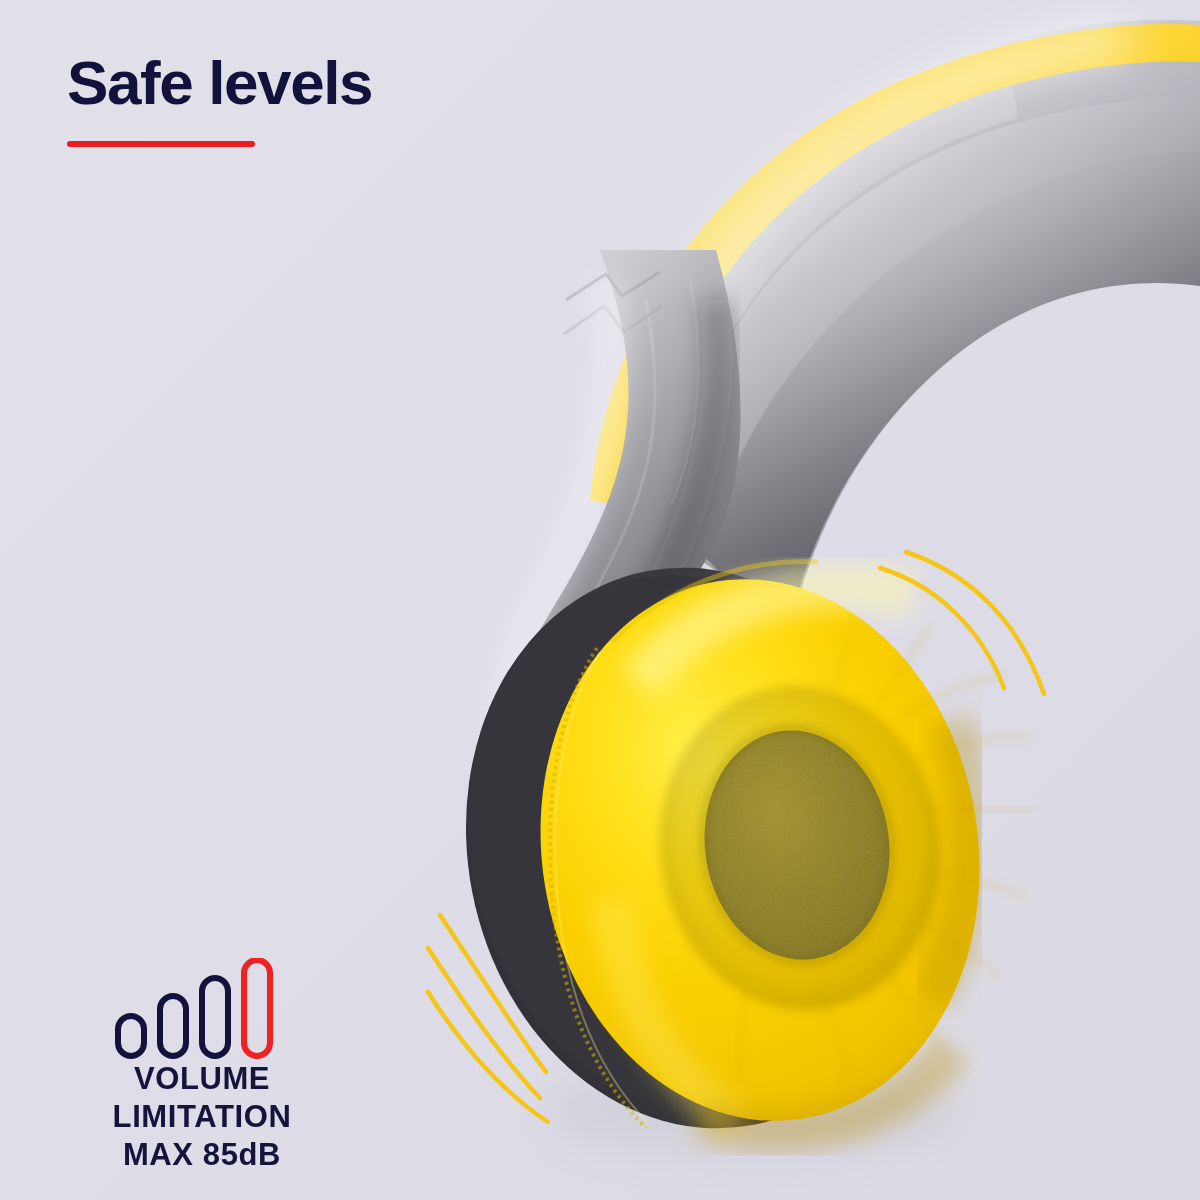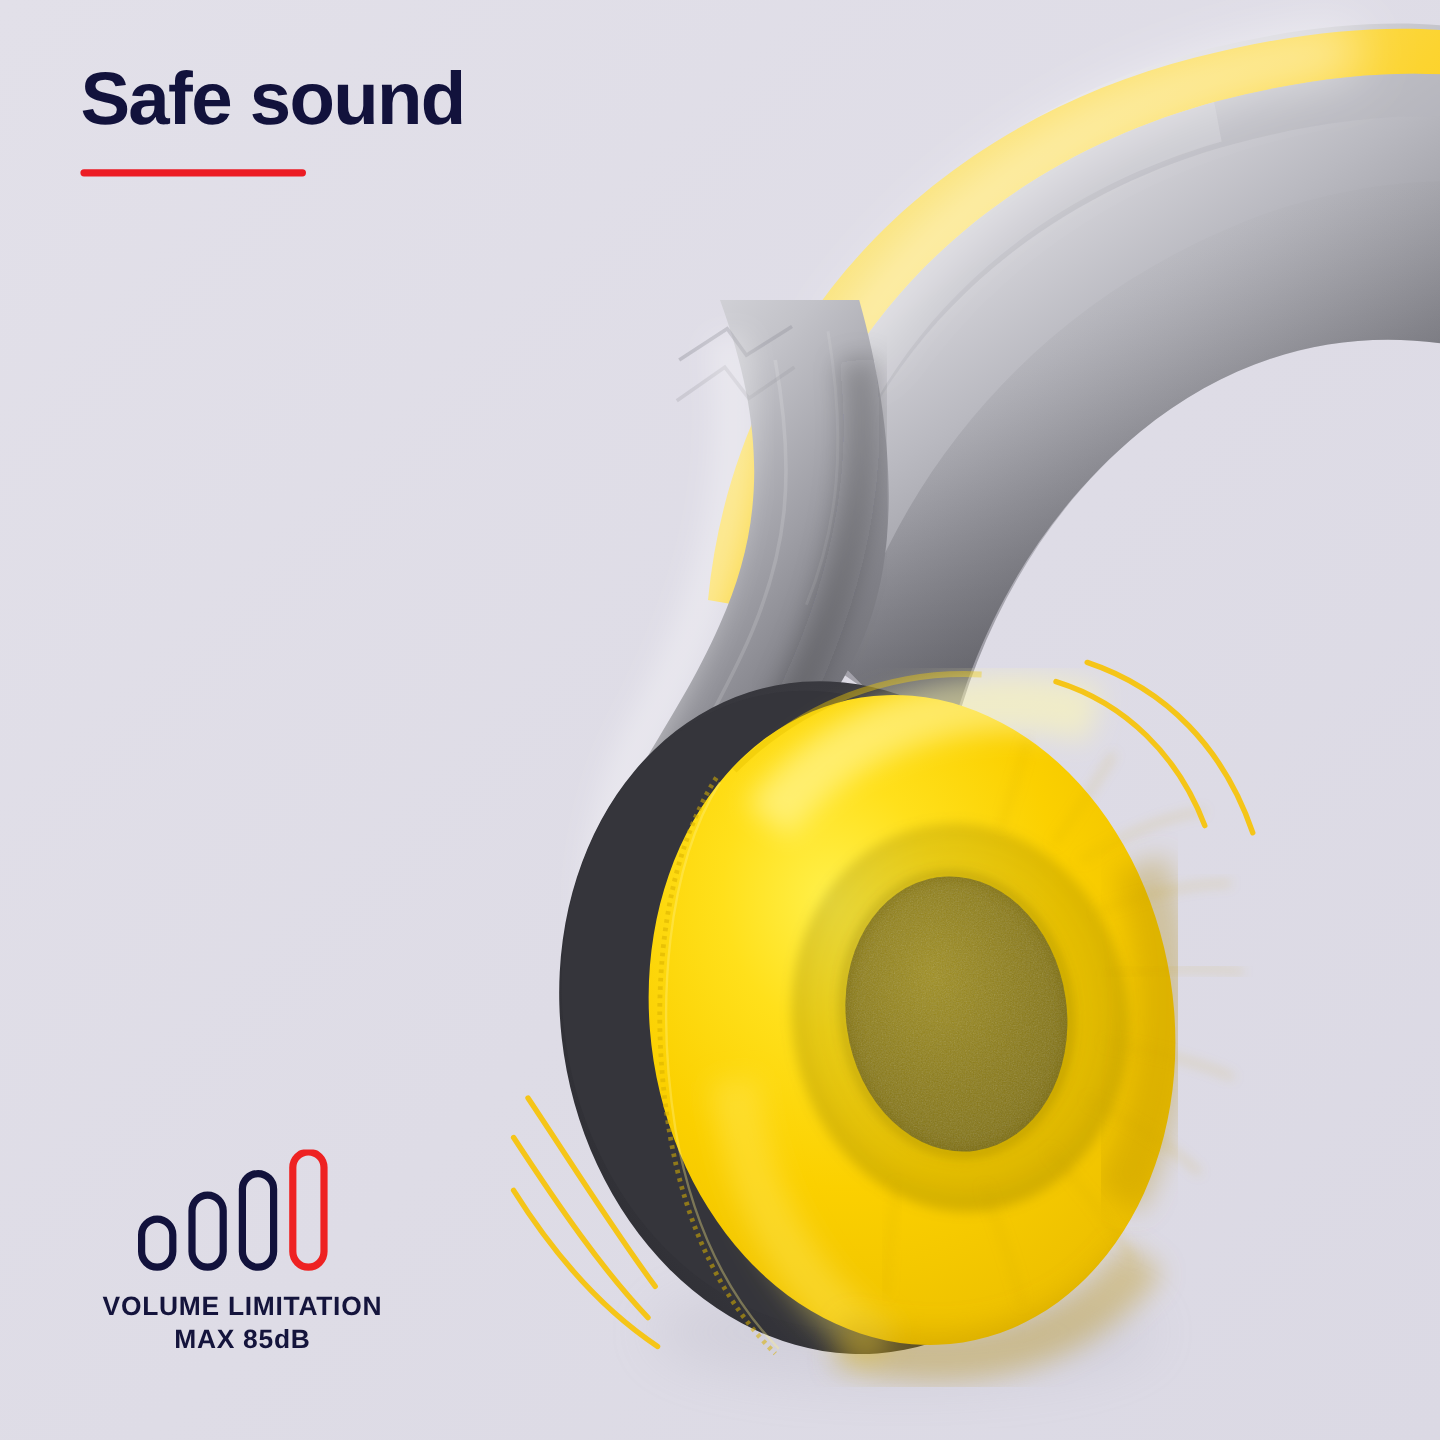--- a/index.html
+++ b/index.html
@@ -53,22 +53,21 @@
   
   #badge {
     position:absolute;
     left:66px; top:958px;
     width:272px;
     z-index:40;
     text-align:center;
   }
   #badge-bars { height:102px; position:relative; }
   #badge-caption {
-    margin-top:16px;
-    font-size:22px;
+    font-size:31px;
     font-weight:bold;
     line-height:1.22;
     letter-spacing:0.6px;
     color:#14143c;
     white-space:pre-line;
   }
 </style>
 </head>
 <body>
 
@@ -333,21 +332,21 @@
       <g stroke="#f5c518" stroke-width="4.5" fill="none" stroke-linecap="round">
         <path d="M 440 915 C 478 972, 512 1026, 546 1072"></path>
         <path d="M 428 948 C 466 1006, 502 1058, 540 1098"></path>
         <path d="M 428 992 C 462 1046, 500 1090, 548 1122"></path>
       </g>
 
     </g>
   </svg>
 
   <div id="text-block">
-    <div id="title">Safe sound</div>
+    <div id="title">Safe levels</div>
     <div id="rule"></div>
   </div>
 
   <div id="badge">
     <div id="badge-bars">
       <svg viewBox="0 0 180 102" width="180" height="102" style="display:block;margin:0 auto;">
         <rect x="6" y="58" width="26" height="40" rx="13" ry="13" fill="none" stroke="#12123c" stroke-width="6"></rect>
         <rect x="48" y="38" width="26" height="60" rx="13" ry="13" fill="none" stroke="#12123c" stroke-width="6"></rect>
         <rect x="90" y="20" width="26" height="78" rx="13" ry="13" fill="none" stroke="#12123c" stroke-width="6"></rect>
         <rect x="132" y="2" width="26" height="96" rx="13" ry="13" fill="none" stroke="#ee2222" stroke-width="6"></rect>

